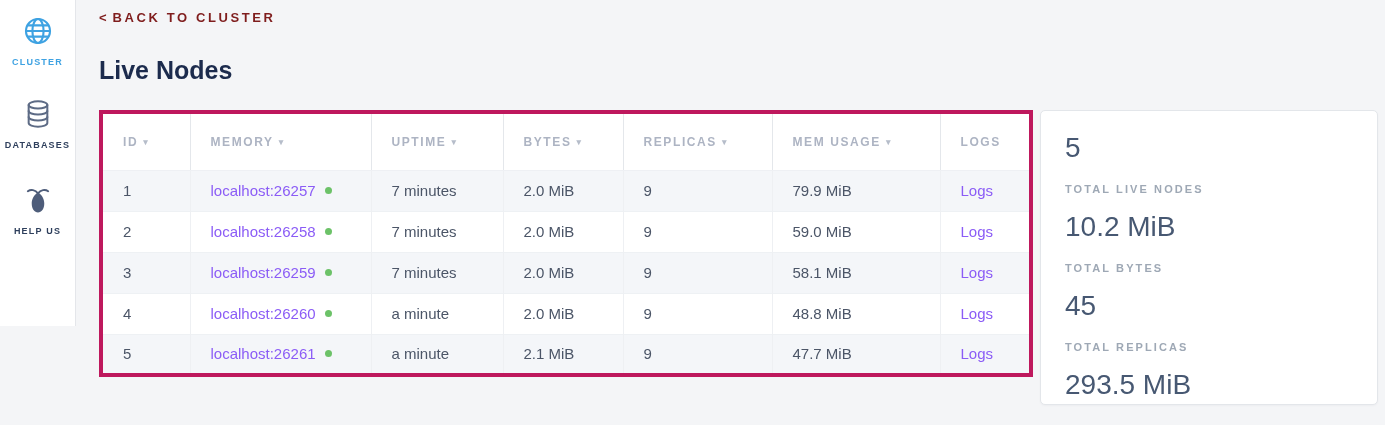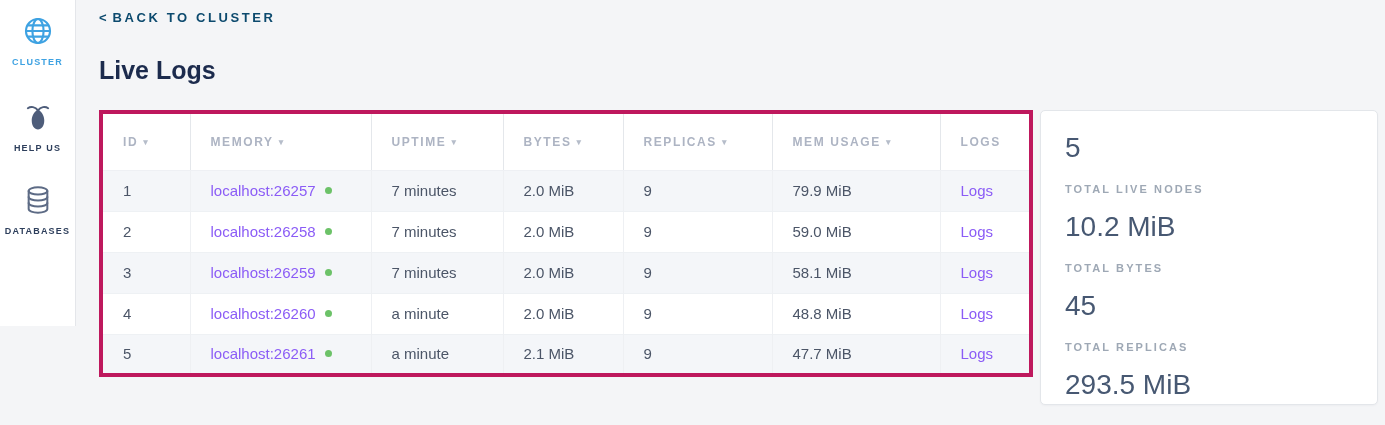--- a/index.html
+++ b/index.html
@@ -27,21 +27,21 @@
   }
   .nav-item.active .nav-label { color:#3ea2e2; }
   .nav-cluster   { margin-top:15px; }
   .nav-databases { margin-top:31px; }
   .nav-helpus    { margin-top:34px; }
 
   
   .back-link {
     position:absolute; left:99px; top:10px;
     font-size:13px; font-weight:bold; letter-spacing:2.6px;
-    color:#0c4a6e; text-decoration:none; cursor:pointer;
+    color:#7f1d1d; text-decoration:none; cursor:pointer;
   }
   .back-link .back-arrow { margin-right:6px; letter-spacing:0; }
   .page-title {
     position:absolute; left:99px; top:56px;
     font-size:25px; font-weight:bold; color:#1c2b4d;
   }
 
   
   table.nodes-table {
     position:absolute; left:99px; top:110px; width:930px;
@@ -97,51 +97,51 @@
 
     <div class="nav-item nav-cluster active">
       <span class="nav-icon">
         <svg width="32" height="32" viewBox="0 0 24 24" fill="none" stroke="#3ea2e2" stroke-width="1.6" stroke-linecap="round">
           <circle cx="12" cy="12" r="9"></circle>
           <ellipse cx="12" cy="12" rx="4.2" ry="9"></ellipse>
           <path d="M3 12h18M4.4 7.8h15.2M4.4 16.2h15.2"></path>
         </svg>
       </span>
       <span class="nav-label">CLUSTER</span>
-    </div>
-
-    <div class="nav-item nav-helpus">
-      <span class="nav-icon">
-        <svg width="32" height="32" viewBox="0 0 24 24">
-          <path d="M12 7C10 4.3 6.6 3.8 4.4 5.4" fill="none" stroke="#4e5d7a" stroke-width="1.5" stroke-linecap="round"></path>
-          <path d="M12 7c2-2.7 5.4-3.2 7.6-1.6" fill="none" stroke="#4e5d7a" stroke-width="1.5" stroke-linecap="round"></path>
-          <path d="M12 6.4c3.3 1.9 4.7 5.2 4.7 8.4 0 3.7-2.1 6.5-4.7 6.5s-4.7-2.8-4.7-6.5c0-3.2 1.4-6.5 4.7-8.4Z" fill="#4e5d7a"></path>
-        </svg>
-      </span>
-      <span class="nav-label">HELP US</span>
     </div>
 
     <div class="nav-item nav-databases">
       <span class="nav-icon">
         <svg width="32" height="32" viewBox="0 0 24 24" fill="none" stroke="#5d6b85" stroke-width="1.5" stroke-linecap="round">
           <ellipse cx="12" cy="5.2" rx="7" ry="2.7"></ellipse>
           <path d="M5 5.2v13.6c0 1.5 3.1 2.7 7 2.7s7-1.2 7-2.7V5.2"></path>
           <path d="M5 9.7c0 1.5 3.1 2.7 7 2.7s7-1.2 7-2.7"></path>
           <path d="M5 14.2c0 1.5 3.1 2.7 7 2.7s7-1.2 7-2.7"></path>
         </svg>
       </span>
       <span class="nav-label">DATABASES</span>
     </div>
+
+    <div class="nav-item nav-helpus">
+      <span class="nav-icon">
+        <svg width="32" height="32" viewBox="0 0 24 24">
+          <path d="M12 7C10 4.3 6.6 3.8 4.4 5.4" fill="none" stroke="#4e5d7a" stroke-width="1.5" stroke-linecap="round"></path>
+          <path d="M12 7c2-2.7 5.4-3.2 7.6-1.6" fill="none" stroke="#4e5d7a" stroke-width="1.5" stroke-linecap="round"></path>
+          <path d="M12 6.4c3.3 1.9 4.7 5.2 4.7 8.4 0 3.7-2.1 6.5-4.7 6.5s-4.7-2.8-4.7-6.5c0-3.2 1.4-6.5 4.7-8.4Z" fill="#4e5d7a"></path>
+        </svg>
+      </span>
+      <span class="nav-label">HELP US</span>
+    </div>
   </nav>
 
   <a class="back-link">
     <span class="back-arrow">&lt;</span><span>BACK TO CLUSTER</span>
   </a>
 
-  <h1 class="page-title">Live Logs</h1>
+  <h1 class="page-title">Live Nodes</h1>
 
   <table class="nodes-table">
     <colgroup>
       <col style="width:89px">
         <col style="width:181px">
         <col style="width:132px">
       <col style="width:120px">
         <col style="width:149px">
         <col style="width:168px">
       <col style="width:91px">

